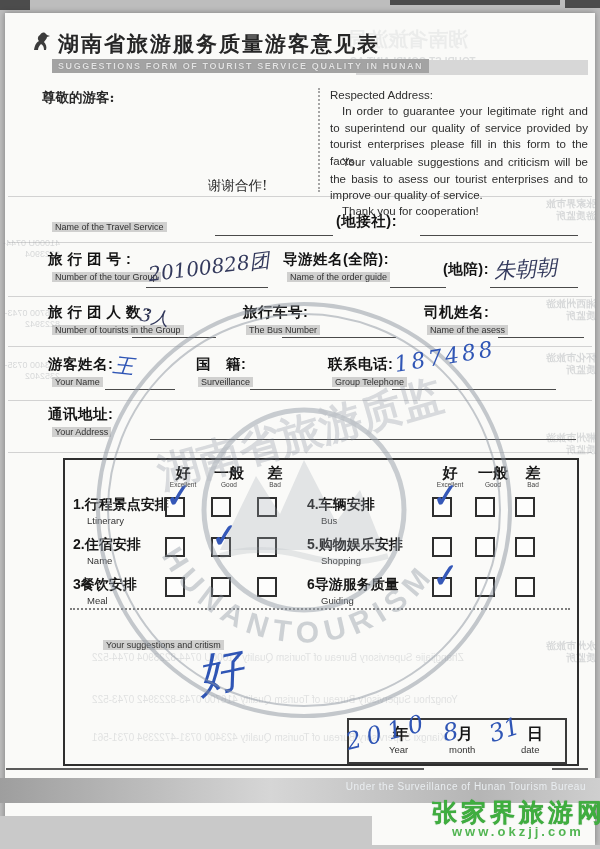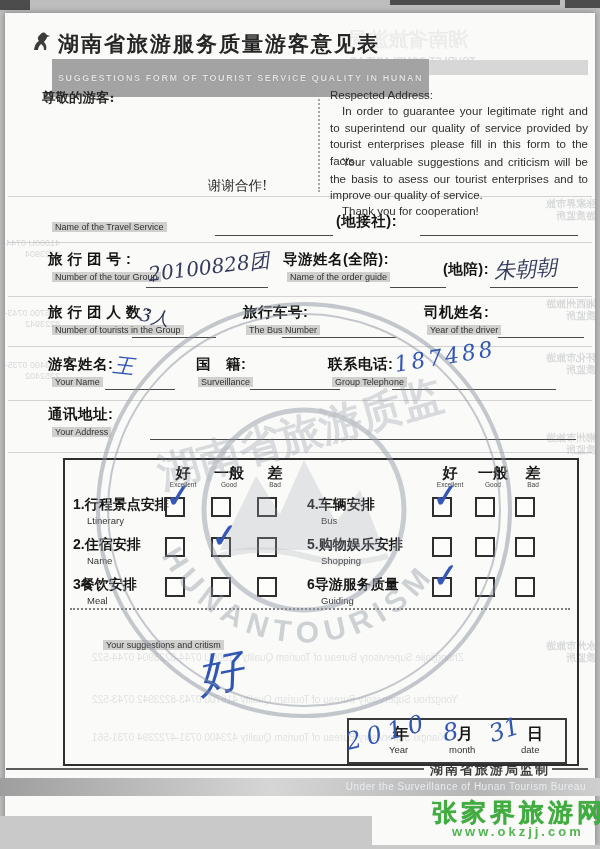--- a/index.html
+++ b/index.html
@@ -5,21 +5,21 @@
   html,body{margin:0;padding:0;}
   body{font-family:"Liberation Sans",sans-serif;background:#9a9a9a;}
   #stage{position:relative;width:600px;height:849px;overflow:hidden;background:#bdbdbd;}
   .abs{position:absolute;}
   
   #paper{position:absolute;left:5px;top:13px;width:590px;height:832px;background:#fafaf8;box-shadow:0 0 6px rgba(0,0,0,.35);}
   .scan-dark{background:#4c4c4c;}
   .gray-strip{background:#c9c9c9;}
   
   #title-cn{font-size:21px;font-weight:bold;color:#262626;letter-spacing:2px;border-bottom:2px solid #3a3a3a;padding-bottom:3px;white-space:nowrap;}
-  #title-band{background:#a3a3a3;color:#e3e3e3;font-size:9px;font-weight:bold;letter-spacing:1.6px;padding:14px 6px;white-space:nowrap;text-shadow:0 0 1px #6e6e6e;}
+  #title-band{background:#a3a3a3;color:#e3e3e3;font-size:9px;font-weight:bold;letter-spacing:1.6px;padding:2px 6px;white-space:nowrap;text-shadow:0 0 1px #6e6e6e;}
   #title-band-ext{background:#d7d7d7;height:15px;}
   
   .intro-cn{font-family:"DejaVu Serif",serif;font-size:13.5px;color:#2a2a2a;line-height:18px;white-space:pre-line;}
   .intro-en{font-size:11.5px;color:#2e2e2e;line-height:16.5px;text-align:justify;}
   #intro-divider{border-left:2px dotted #a5a5a5;width:0;height:104px;}
   .row-sep{height:1px;background:#d2d2d2;left:8px;width:584px;}
   
   .cn-label{font-weight:bold;font-size:14.5px;color:#141414;letter-spacing:.5px;white-space:nowrap;z-index:2;}
   .en-label{font-size:9px;color:#313131;background:rgba(158,158,158,.45);padding:0 3px;white-space:nowrap;z-index:2;}
   .u-line{border-bottom:1.5px solid #4a4a4a;height:1px;z-index:2;}
@@ -35,21 +35,21 @@
   .cbox{width:16px;height:16px;border:2px solid #2e2e2e;background:rgba(255,255,255,.5);}
   .check{font-size:30px;font-weight:bold;color:#3558b8;transform:rotate(-10deg) skewX(-8deg);z-index:7;line-height:1;}
   #dash-sep{border-top:2px dotted #7d7d7d;width:500px;left:5px;top:148px;height:0;}
   
   #date-box{left:282px;top:258px;width:216px;height:42px;border:2px solid #3a3a3a;}
   .date-cn{font-size:16px;font-weight:bold;color:#161616;}
   .date-en{font-size:9.5px;color:#333;}
   
   .foot-line{height:2px;background:#5a5a5a;}
   #supervision-cn{font-size:13px;font-weight:bold;color:#3d3d3d;letter-spacing:2px;white-space:nowrap;}
-  #band{left:0;top:778px;width:600px;height:18px;background:linear-gradient(90deg,#9e9e9e,#d6d6d6 45%,#b5b5b5 80%,#cfcfcf);}
+  #band{left:0;top:778px;width:600px;height:25px;background:linear-gradient(90deg,#9e9e9e,#d6d6d6 45%,#b5b5b5 80%,#cfcfcf);}
   #supervision-en{font-size:10px;color:#e9edf0;text-align:right;padding:3px 14px 0 0;letter-spacing:.5px;}
   #site-name{font-family:"DejaVu Serif",serif;font-size:25px;font-weight:bold;color:#3fae3f;letter-spacing:4px;text-shadow:0 0 1px #2c8a2c;white-space:nowrap;}
   #site-url{font-size:13px;font-weight:bold;color:#52b552;letter-spacing:3px;white-space:nowrap;}
   
   #watermark{z-index:6;pointer-events:none;opacity:.5;}
   .bleed{color:#878c93;transform:scaleX(-1);filter:blur(.5px);white-space:nowrap;z-index:1;}
 </style>
 </head>
 <body>
 
@@ -120,21 +120,21 @@
   <div class="abs u-line" style="left:490px;top:286px;width:88px;"></div>
 
   <div class="abs cn-label" style="left:48px;top:303px;">旅 行 团 人 数 :</div>
   <div class="abs en-label" style="left:52px;top:325px;">Number of tourists in the Group</div>
   <div class="abs hw ink-dark" style="left:140px;top:305px;font-size:18px;transform:rotate(9deg);">3人</div>
   <div class="abs u-line" style="left:132px;top:336px;width:84px;"></div>
   <div class="abs cn-label" style="left:243px;top:303px;">旅行车号:</div>
   <div class="abs en-label" style="left:246px;top:325px;">The Bus Number</div>
   <div class="abs u-line" style="left:282px;top:336px;width:114px;"></div>
   <div class="abs cn-label" style="left:424px;top:303px;">司机姓名:</div>
-  <div class="abs en-label" style="left:427px;top:325px;">Year of the driver</div>
+  <div class="abs en-label" style="left:427px;top:325px;">Name of the asess</div>
   <div class="abs u-line" style="left:498px;top:336px;width:86px;"></div>
 
   <div class="abs cn-label" style="left:48px;top:355px;">游客姓名:</div>
   <div class="abs en-label" style="left:52px;top:377px;">Your Name</div>
   <div class="abs hw ink-blue" style="left:113px;top:352px;font-size:21px;transform:rotate(6deg);">王</div>
   <div class="abs u-line" style="left:105px;top:388px;width:70px;"></div>
   <div class="abs cn-label" style="left:196px;top:355px;">国　籍:</div>
   <div class="abs en-label" style="left:198px;top:377px;">Surveillance</div>
   <div class="abs u-line" style="left:250px;top:388px;width:90px;"></div>
   <div class="abs cn-label" style="left:328px;top:355px;">联系电话:</div>
@@ -204,21 +204,20 @@
       <div class="abs cbox" style="left:450px;top:77px;"></div>
       <div class="abs rt-item-cn" style="left:242px;top:116px;">6导游服务质量</div>
       <div class="abs rt-item-en" style="left:242px;top:135px;">Guiding</div>
       <div class="abs cbox" style="left:367px;top:117px;"></div>
       <div class="abs check" style="left:368px;top:101px;">✓</div>
       <div class="abs cbox" style="left:410px;top:117px;"></div>
       <div class="abs cbox" style="left:450px;top:117px;"></div>
     </div>
 
   <div class="abs foot-line" style="left:6px;top:768px;width:418px;"></div>
-  <div class="abs" id="supervision-cn" style="left:430px;top:761px;">湖南省旅游局监制</div>
   <div class="abs foot-line" style="left:552px;top:768px;width:36px;"></div>
   <div class="abs" id="band">
     <div id="supervision-en">Under the Surveillance of Hunan Tourism Bureau</div>
   </div>
   <div class="abs" id="site-name" style="left:432px;top:796px;z-index:3;">张家界旅游网</div>
   <div class="abs" id="site-url" style="left:452px;top:824px;z-index:3;">www.okzjj.com</div>
 
   <div class="abs" id="watermark" style="left:92px;top:298px;width:424px;height:424px;">
     <svg width="424" height="424" viewBox="0 0 424 424">
       <circle cx="212" cy="212" r="206" fill="none" stroke="#8d95a0" stroke-width="4"></circle>

